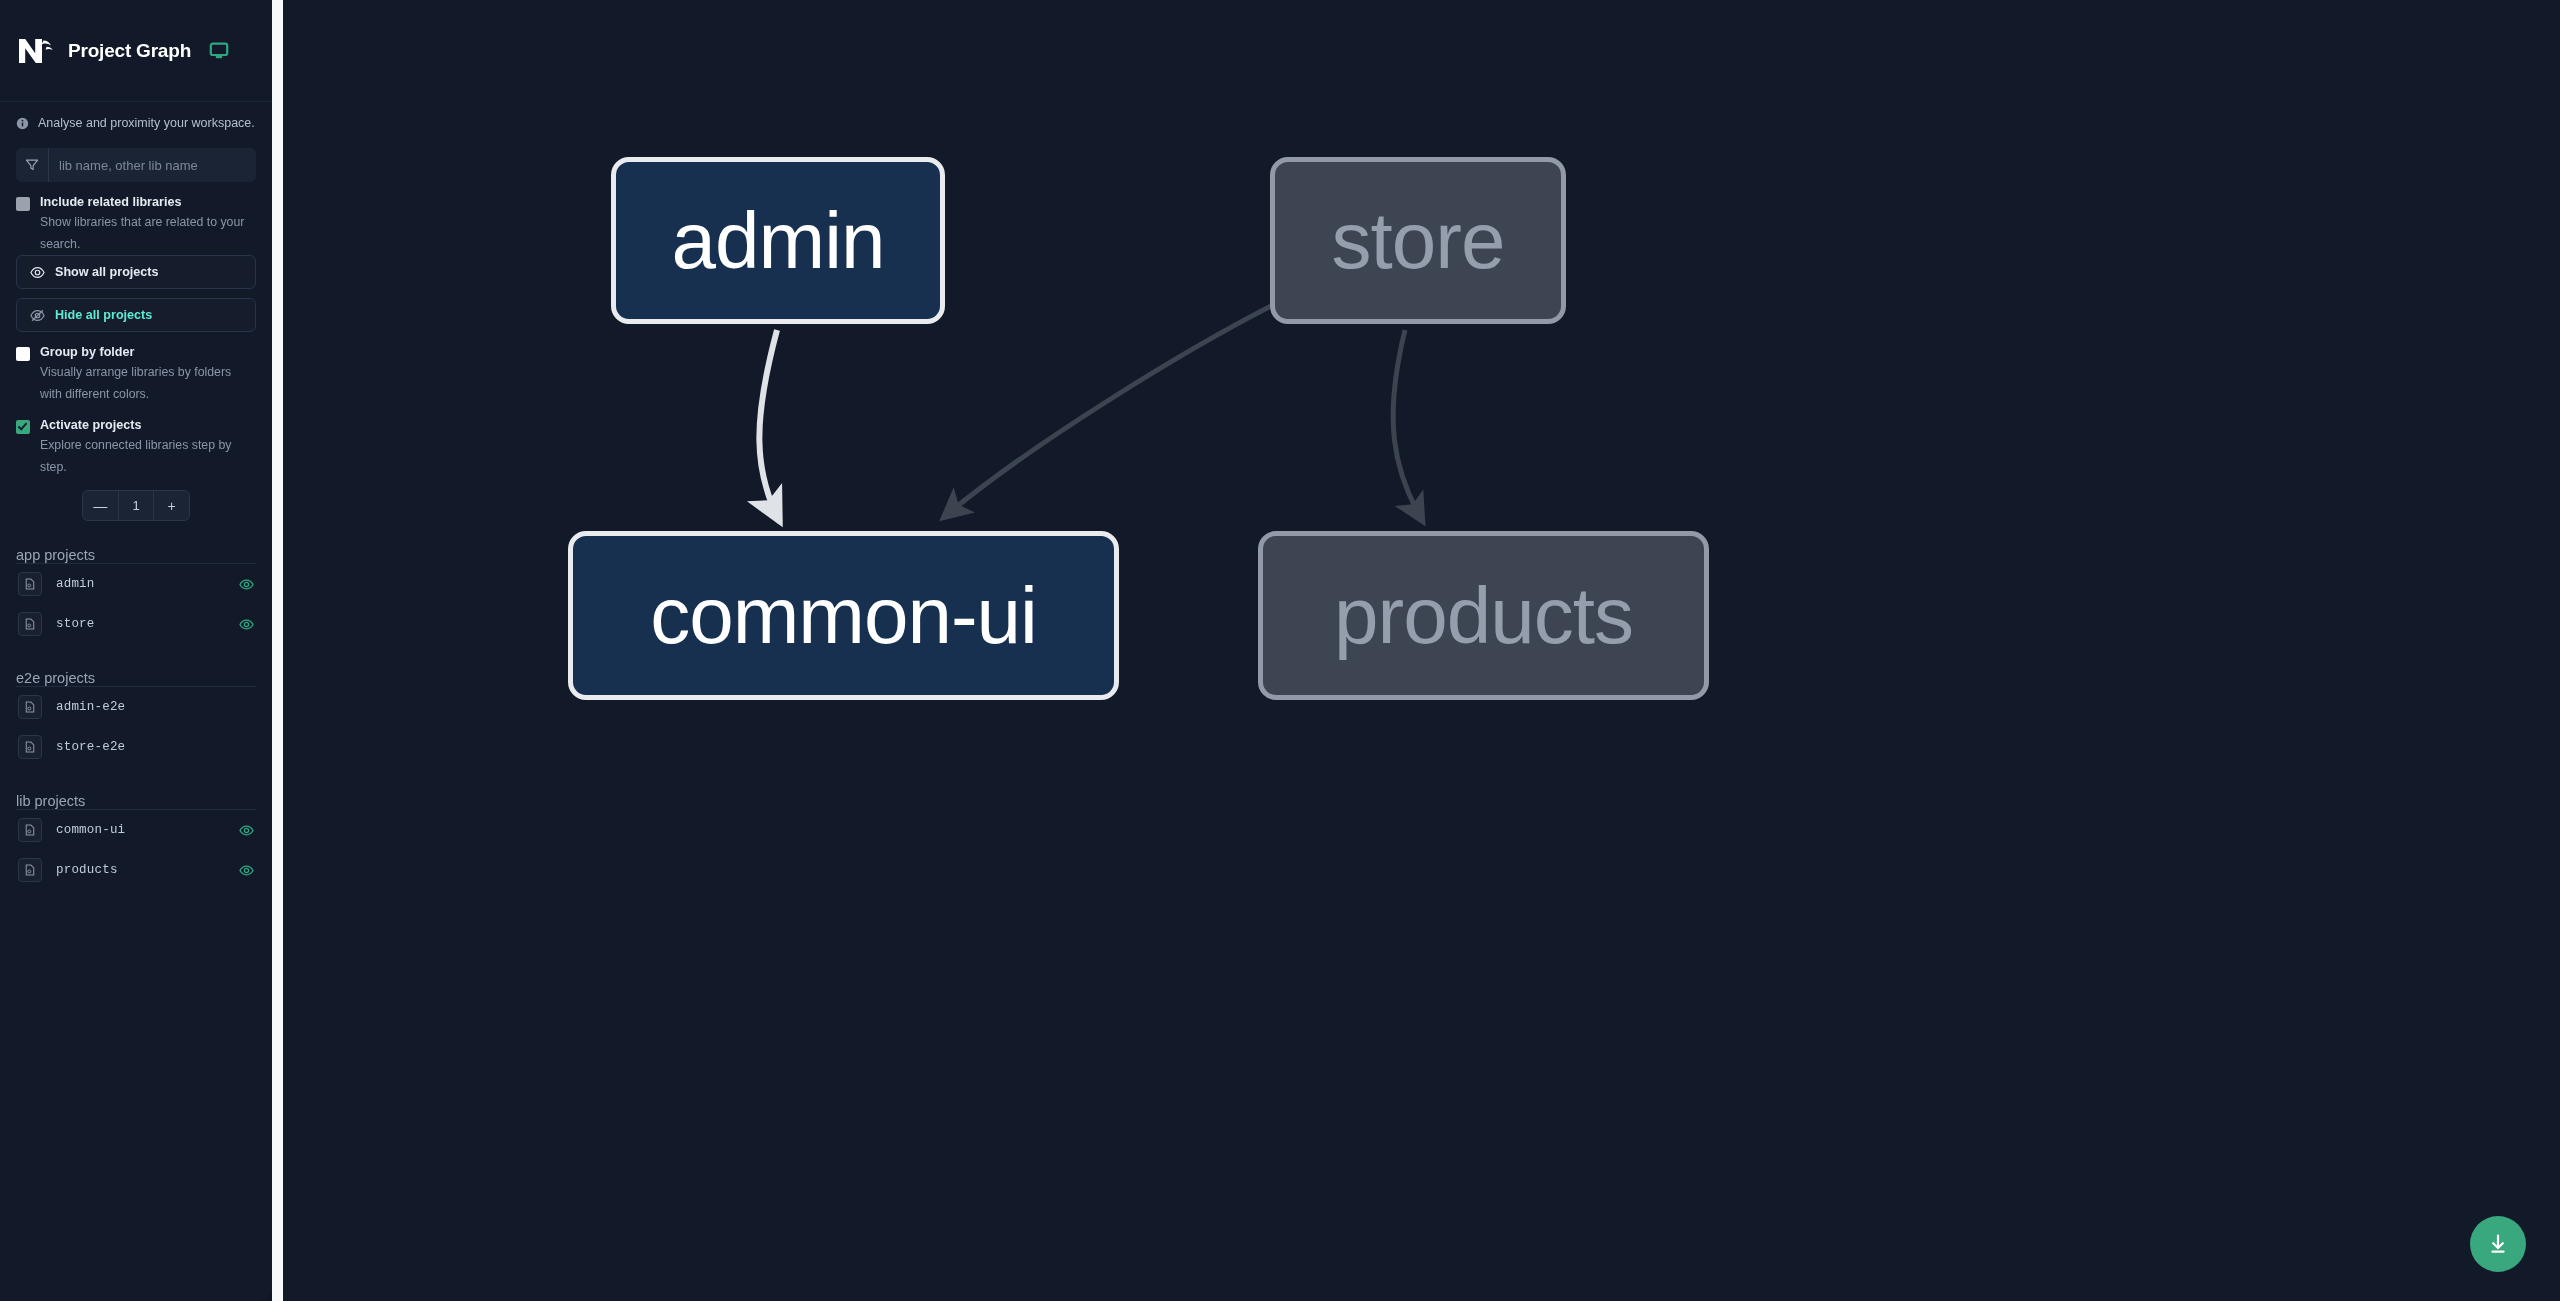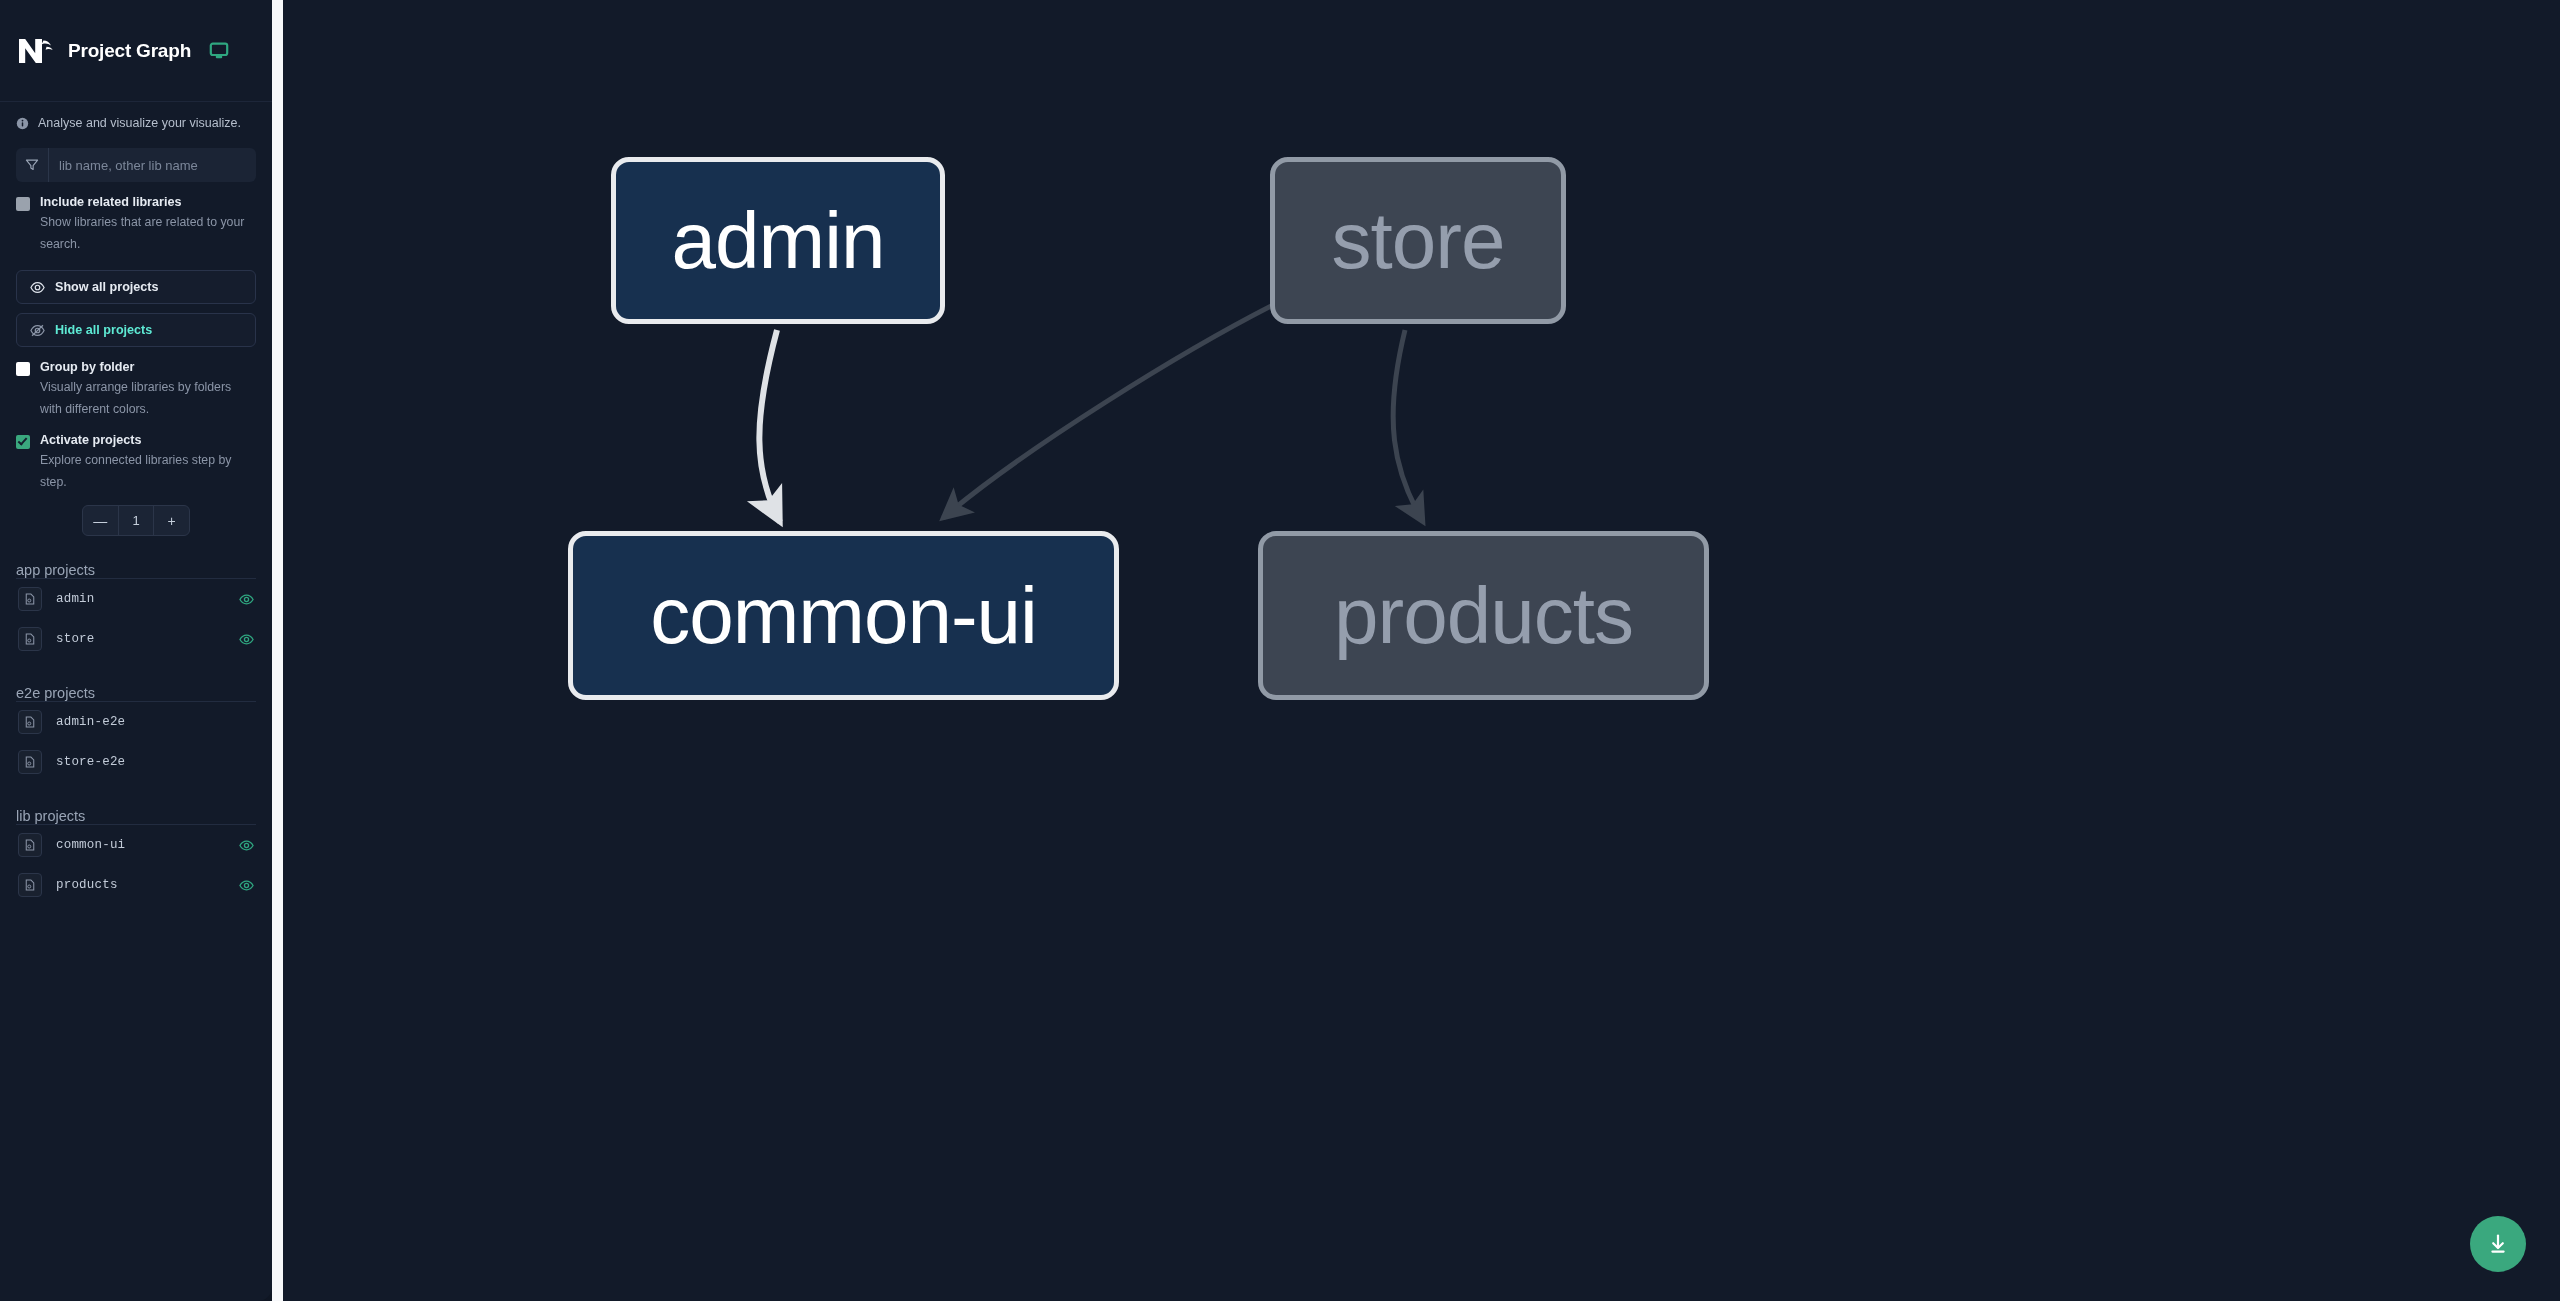--- a/index.html
+++ b/index.html
@@ -141,21 +141,21 @@
     line-height: 15px;
   }
   .opt-desc {
     color: #8b95a7;
     font-size: 12.3px;
     line-height: 22px;
     margin-top: 1px;
   }
 
   
-  .btn-block { margin-top: 15px; }
+  .btn-block { }
   .sb-btn {
     display: flex;
     align-items: center;
     gap: 10px;
     width: 100%;
     height: 34px;
     background: #151d2d;
     border: 1px solid #29334a;
     border-radius: 6px;
     box-sizing: border-box;
@@ -318,21 +318,21 @@
         <rect x="6.8" y="14.6" width="6.4" height="2.6" rx="1" fill="#2fa780"></rect>
       </svg>
     </div>
 
     <div class="sb-tagline">
       <svg class="info-icon" viewBox="0 0 16 16">
         <circle cx="8" cy="8" r="7" fill="#8b95a7"></circle>
         <rect x="7.1" y="6.6" width="1.8" height="5" rx=".9" fill="#121a29"></rect>
         <circle cx="8" cy="4.4" r="1.1" fill="#121a29"></circle>
       </svg>
-      <span class="tag-text">Analyse and visualize your visualize.</span>
+      <span class="tag-text">Analyse and proximity your workspace.</span>
     </div>
 
     <div class="sb-body">
 
       <div class="search-wrap">
         <div class="search-icon-box">
           <svg class="funnel-icon" viewBox="0 0 16 16">
             <path d="M1.6 2.4 h12.8 L9.3 8.6 v4.6 L6.7 11.4 V8.6 Z" fill="none" stroke="#9aa5b6" stroke-width="1.3" stroke-linejoin="round"></path>
           </svg>
         </div>

